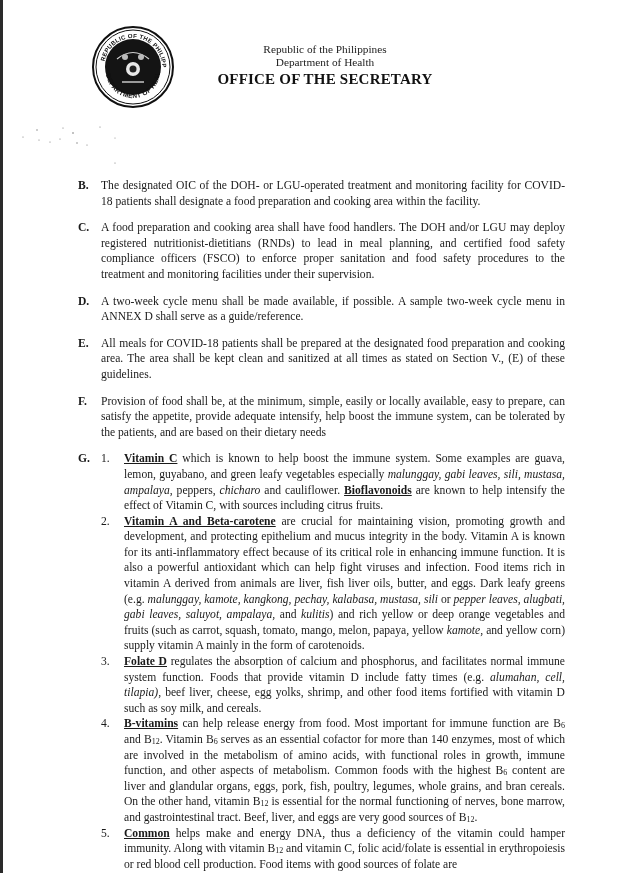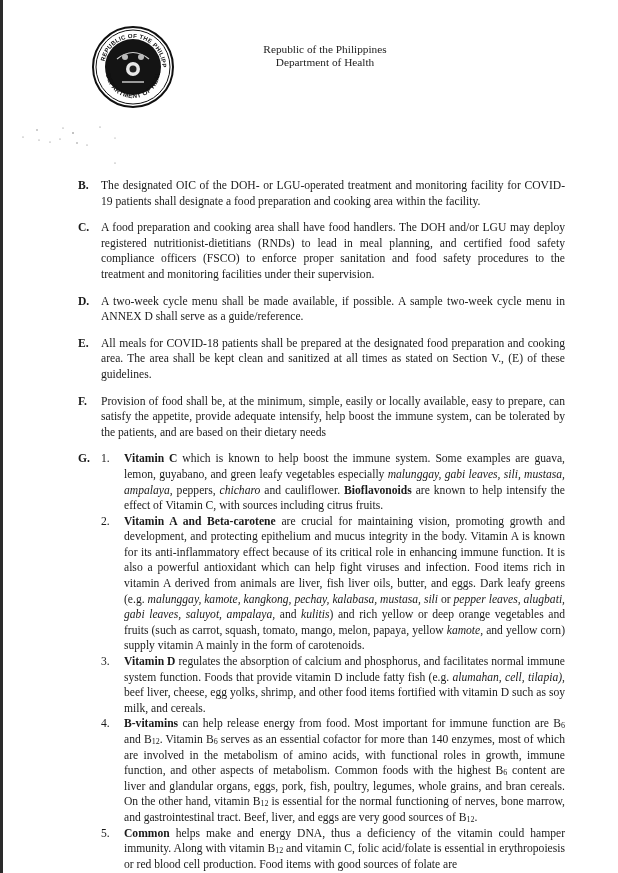--- a/index.html
+++ b/index.html
@@ -28,21 +28,21 @@
     font-size: 11.6px; line-height: 15.6px; text-align: justify;
   }
   .section { display: flex; margin-bottom: 11px; }
   .section .letter { width: 23px; flex: 0 0 23px; font-weight: bold; }
   .section .body { flex: 1; }
   .section.g { margin-bottom: 0; }
   ol.nutrients { list-style: none; margin: 0; padding: 0; }
   ol.nutrients li { display: flex; }
   ol.nutrients .num { width: 23px; flex: 0 0 23px; }
   ol.nutrients .txt { flex: 1; }
-  b { font-weight: bold; }
+  b { font-weight: bold; text-decoration: underline; }
   i { font-style: italic; }
   sub { font-size: 8px; vertical-align: -1px; line-height: 0; }
 </style>
 </head>
 <body>
 
 <div class="left-edge"></div>
 
 <svg class="seal" viewBox="0 0 82 82">
   <circle cx="41" cy="41" r="40" fill="#ffffff" stroke="#111" stroke-width="2"></circle>
@@ -60,20 +60,21 @@
     <textPath href="#sealTop" startOffset="6%">REPUBLIC OF THE PHILIPPINES</textPath>
   </text>
   <text font-size="6.5" font-weight="bold" fill="#111" font-family="'Liberation Sans', sans-serif" letter-spacing="0.3">
     <textPath href="#sealBot" startOffset="4%">DEPARTMENT OF HEALTH</textPath>
   </text>
 </svg>
 
 <div class="letterhead">
   <div class="lh-line">Republic of the Philippines</div>
   <div class="lh-line">Department of Health</div>
+  <div class="lh-title">OFFICE OF THE SECRETARY</div>
 </div>
 
 <svg class="specks" viewBox="0 0 120 40">
   <g fill="#777">
     <circle cx="22" cy="5" r="0.7"></circle>
       <circle cx="48" cy="3" r="0.6"></circle>
       <circle cx="58" cy="8" r="0.8"></circle>
     <circle cx="85" cy="2" r="0.6"></circle>
       <circle cx="8" cy="12" r="0.6"></circle>
       <circle cx="24" cy="15" r="0.6"></circle>
@@ -82,21 +83,21 @@
       <circle cx="62" cy="18" r="0.7"></circle>
     <circle cx="72" cy="20" r="0.6"></circle>
       <circle cx="100" cy="13" r="0.5"></circle>
       <circle cx="100" cy="38" r="0.6"></circle>
   </g>
 </svg>
 
 <div class="content">
   <div class="section">
     <span class="letter">B.</span>
-    <span class="body">The designated OIC of the DOH- or LGU-operated treatment and monitoring facility for COVID-19 patients shall designate a food preparation and cooking area within the facility.</span>
+    <span class="body">The designated OIC of the DOH- or LGU-operated treatment and monitoring facility for COVID-18 patients shall designate a food preparation and cooking area within the facility.</span>
   </div>
   <div class="section">
     <span class="letter">C.</span>
     <span class="body">A food preparation and cooking area shall have food handlers. The DOH and/or LGU may deploy registered nutritionist-dietitians (RNDs) to lead in meal planning, and certified food safety compliance officers (FSCO) to enforce proper sanitation and food safety procedures to the treatment and monitoring facilities under their supervision.</span>
   </div>
   <div class="section">
     <span class="letter">D.</span>
     <span class="body">A two-week cycle menu shall be made available, if possible. A sample two-week cycle menu in ANNEX D shall serve as a guide/reference.</span>
   </div>
   <div class="section">
@@ -114,21 +115,21 @@
         <li>
           <span class="num">1.</span>
           <span class="txt"><b>Vitamin C</b><span> which is known to help boost the immune system. Some examples are guava, lemon, guyabano, and green leafy vegetables especially </span><i>malunggay, gabi leaves, sili, mustasa, ampalaya</i><span>, peppers, </span><i>chicharo</i><span> and cauliflower. </span><b>Bioflavonoids</b><span> are known to help intensify the effect of Vitamin C, with sources including citrus fruits.</span></span>
         </li>
         <li>
           <span class="num">2.</span>
           <span class="txt"><b>Vitamin A and Beta-carotene</b><span> are crucial for maintaining vision, promoting growth and development, and protecting epithelium and mucus integrity in the body. Vitamin A is known for its anti-inflammatory effect because of its critical role in enhancing immune function. It is also a powerful antioxidant which can help fight viruses and infection. Food items rich in vitamin A derived from animals are liver, fish liver oils, butter, and eggs. Dark leafy greens (e.g. </span><i>malunggay, kamote, kangkong, pechay, kalabasa, mustasa, sili</i><span> or </span><i>pepper leaves, alugbati, gabi leaves, saluyot, ampalaya,</i><span> and </span><i>kulitis</i><span>) and rich yellow or deep orange vegetables and fruits (such as carrot, squash, tomato, mango, melon, papaya, yellow </span><i>kamote</i><span>, and yellow corn) supply vitamin A mainly in the form of carotenoids.</span></span>
         </li>
         <li>
           <span class="num">3.</span>
-          <span class="txt"><b>Vitamin D</b><span> regulates the absorption of calcium and phosphorus, and facilitates normal immune system function. Foods that provide vitamin D include fatty fish (e.g. </span><i>alumahan, cell, tilapia)</i><span>, beef liver, cheese, egg yolks, shrimp, and other food items fortified with vitamin D such as soy milk, and cereals.</span></span>
+          <span class="txt"><b>Folate D</b><span> regulates the absorption of calcium and phosphorus, and facilitates normal immune system function. Foods that provide vitamin D include fatty times (e.g. </span><i>alumahan, cell, tilapia)</i><span>, beef liver, cheese, egg yolks, shrimp, and other food items fortified with vitamin D such as soy milk, and cereals.</span></span>
         </li>
         <li>
           <span class="num">4.</span>
           <span class="txt"><b>B-vitamins</b><span> can help release energy from food. Most important for immune function are B</span><sub>6</sub><span> and B</span><sub>12</sub><span>. Vitamin B</span><sub>6</sub><span> serves as an essential cofactor for more than 140 enzymes, most of which are involved in the metabolism of amino acids, with functional roles in growth, immune function, and other aspects of metabolism. Common foods with the highest B</span><sub>6</sub><span> content are liver and glandular organs, eggs, pork, fish, poultry, legumes, whole grains, and bran cereals. On the other hand, vitamin B</span><sub>12</sub><span> is essential for the normal functioning of nerves, bone marrow, and gastrointestinal tract.  Beef, liver, and eggs are very good sources of B</span><sub>12</sub><span>.</span></span>
         </li>
         <li>
           <span class="num">5.</span>
           <span class="txt"><b>Common</b><span> helps make and energy DNA, thus a deficiency of the vitamin could hamper immunity. Along with vitamin B</span><sub>12</sub><span> and vitamin C, folic acid/folate is essential in erythropoiesis or red blood cell production. Food items with good sources of folate are</span></span>
         </li>
       </ol>

